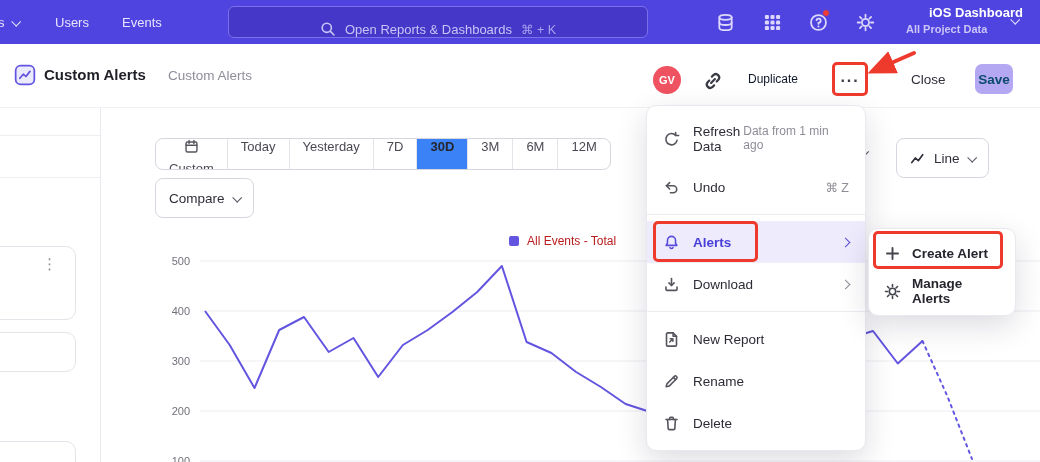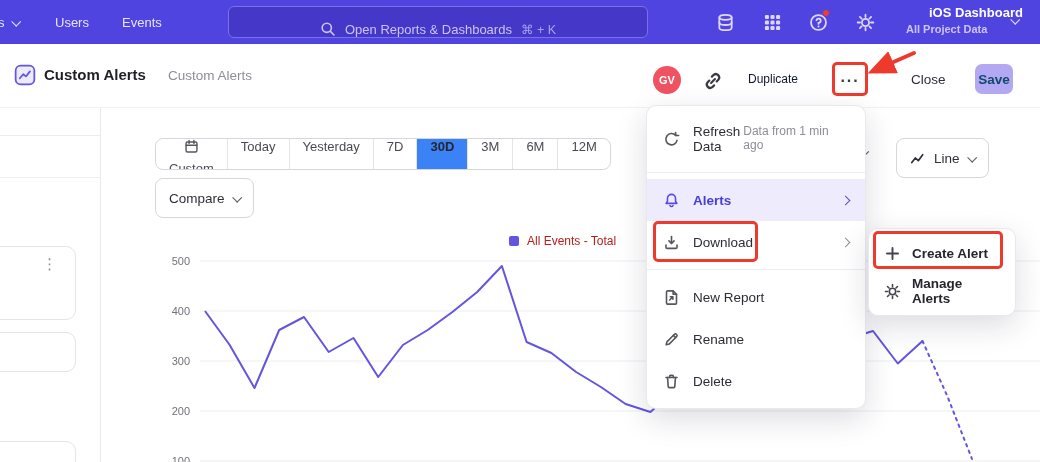--- a/index.html
+++ b/index.html
@@ -242,20 +242,30 @@
       <svg viewBox="0 0 16 16" fill="none" stroke="currentColor" stroke-width="1.5" stroke-linecap="round" stroke-linejoin="round">
           <path d="M13.2 8.8A5.3 5.3 0 1 1 11.9 4.1"></path>
           <path d="M11.9 1.5v2.8h2.8"></path>
         </svg>
     </span>
     <span class="mtxt">
       <span class="lbl">Refresh Data</span>
       <span class="sub">Data from 1 min ago</span>
     </span>
   </div>
+  <div class="mi">
+    <span class="mic">
+      <svg viewBox="0 0 16 16" fill="none" stroke="currentColor" stroke-width="1.5" stroke-linecap="round" stroke-linejoin="round">
+          <path d="M3.2 6.4h6.4a3.3 3.3 0 1 1 0 6.6H7"></path>
+          <path d="M6.2 3.4 3.2 6.4l3 3"></path>
+        </svg>
+    </span>
+    <span class="lbl">Undo</span>
+    <span class="short">⌘ Z</span>
+  </div>
   <div class="mdiv"></div>
   <div class="mi active">
     <span class="mic">
       <svg viewBox="0 0 16 16" fill="none" stroke="currentColor" stroke-width="1.5" stroke-linecap="round" stroke-linejoin="round">
           <path d="M8 2.2a3.8 3.8 0 0 0-3.8 3.8v2.7L2.9 10.7h10.2L11.8 8.7V6A3.8 3.8 0 0 0 8 2.2z"></path>
           <path d="M6.6 12.7a1.5 1.5 0 0 0 2.8 0"></path>
         </svg>
     </span>
     <span class="lbl">Alerts</span>
     <span class="chev right sub-chev"></span>

